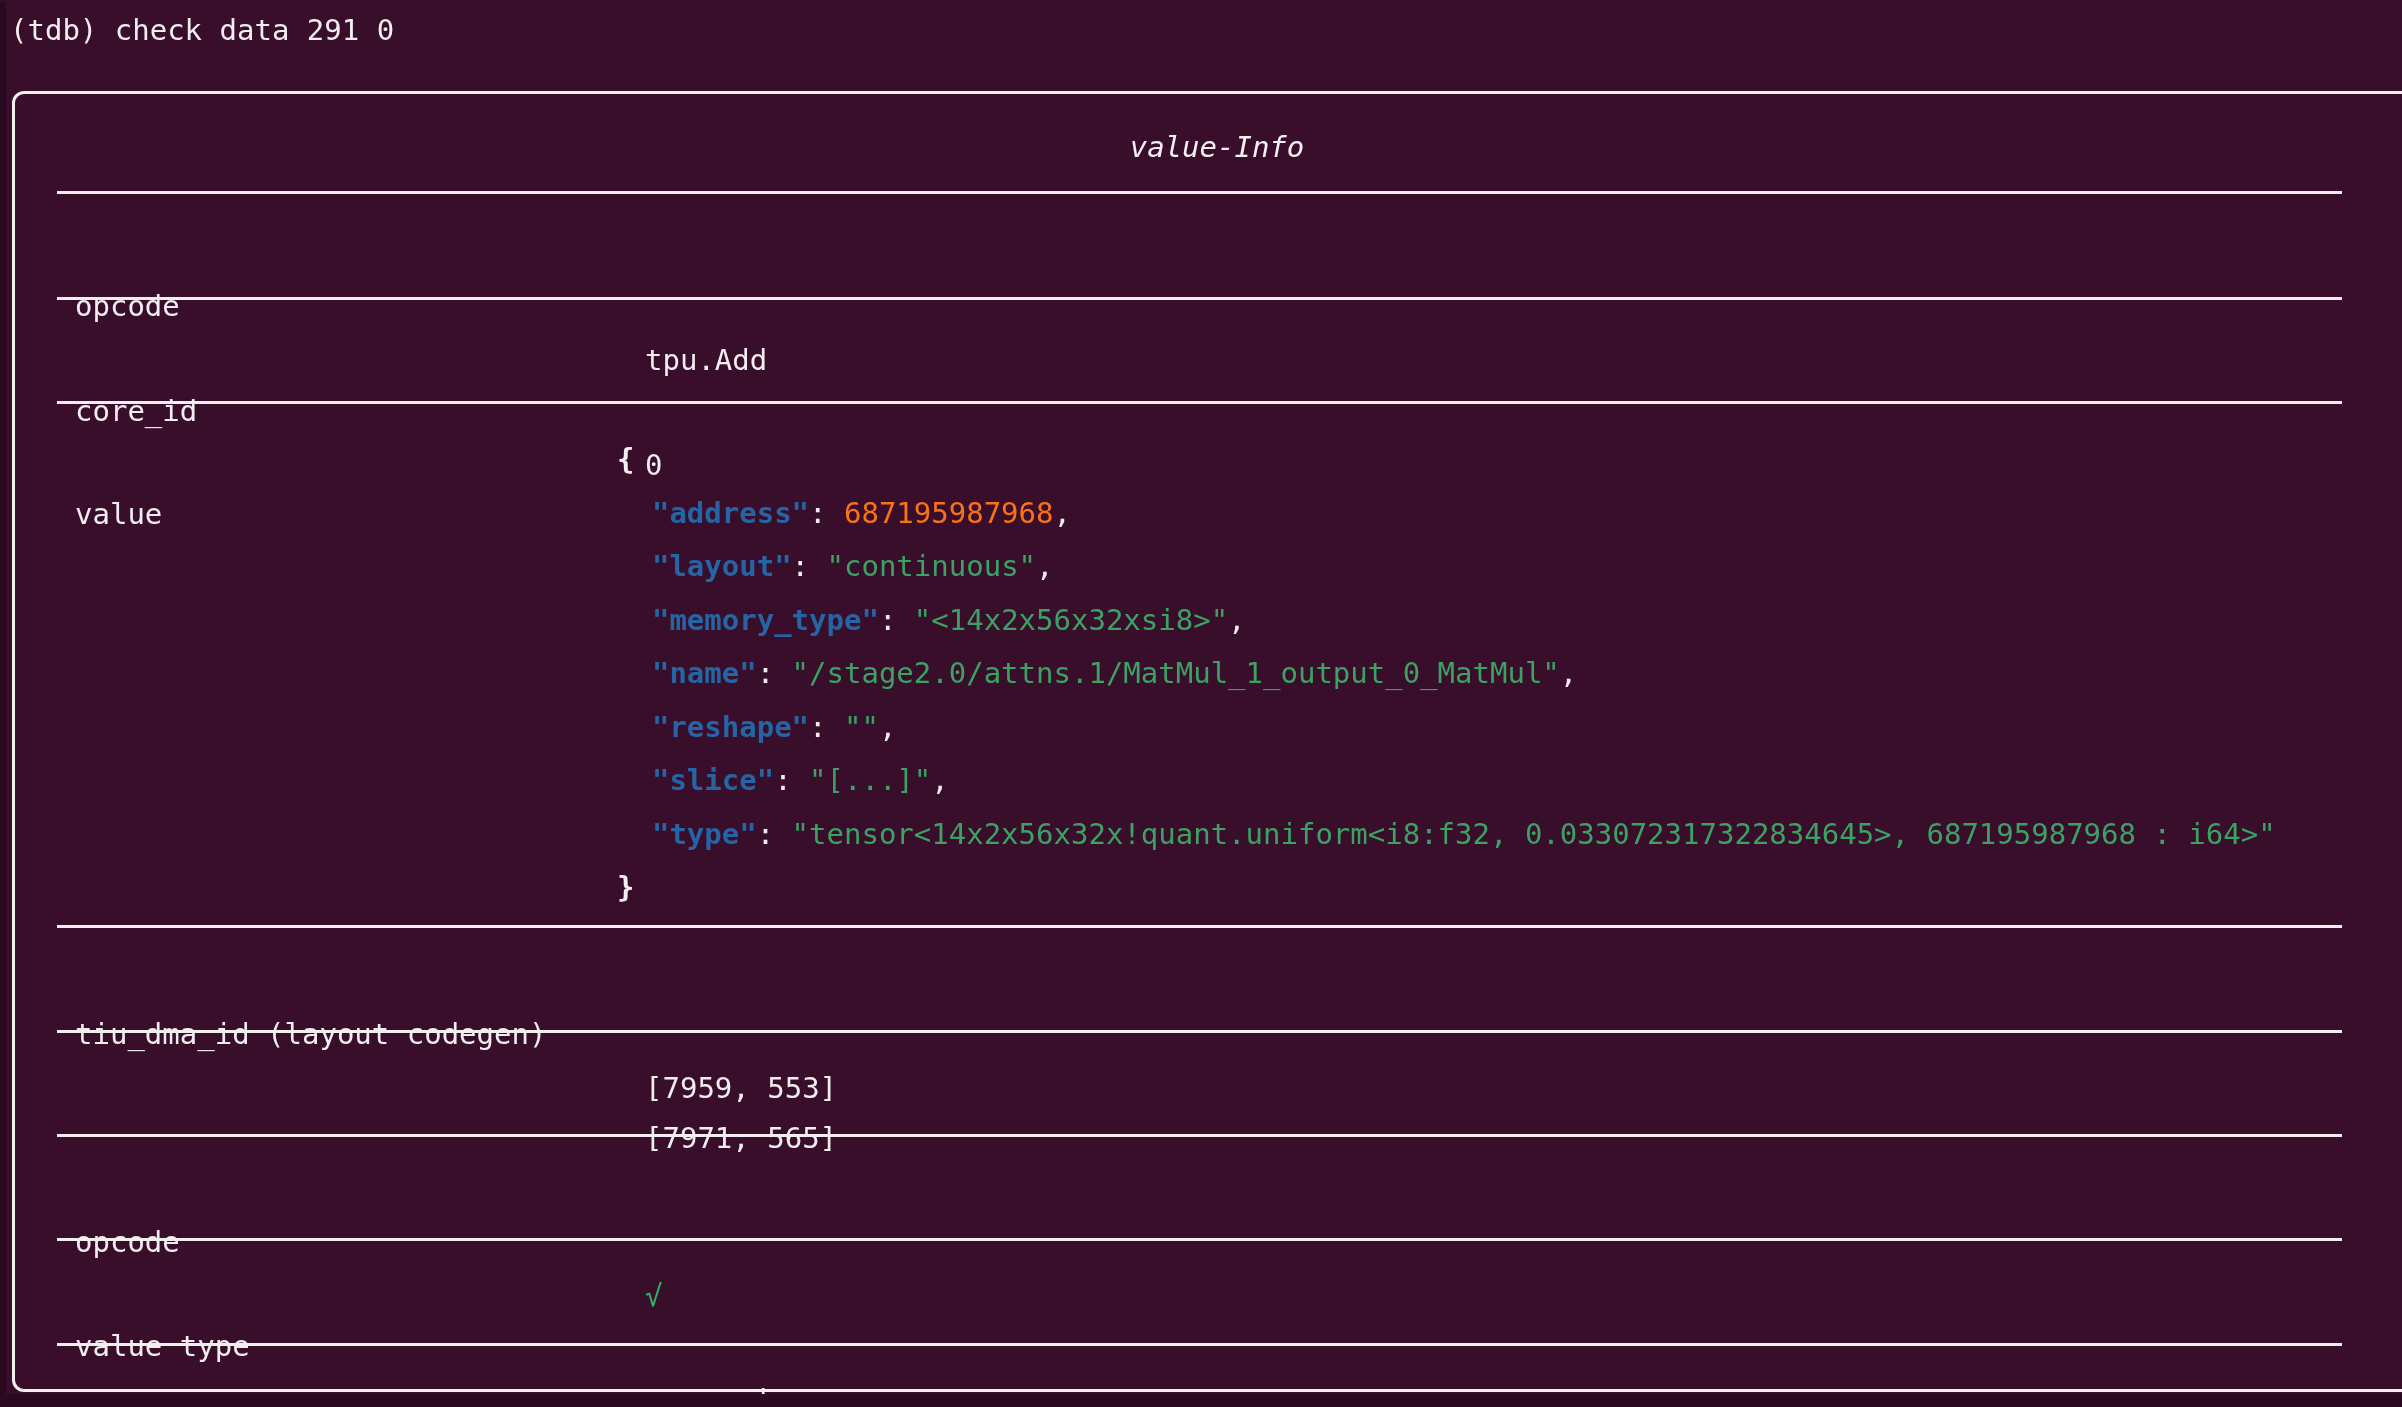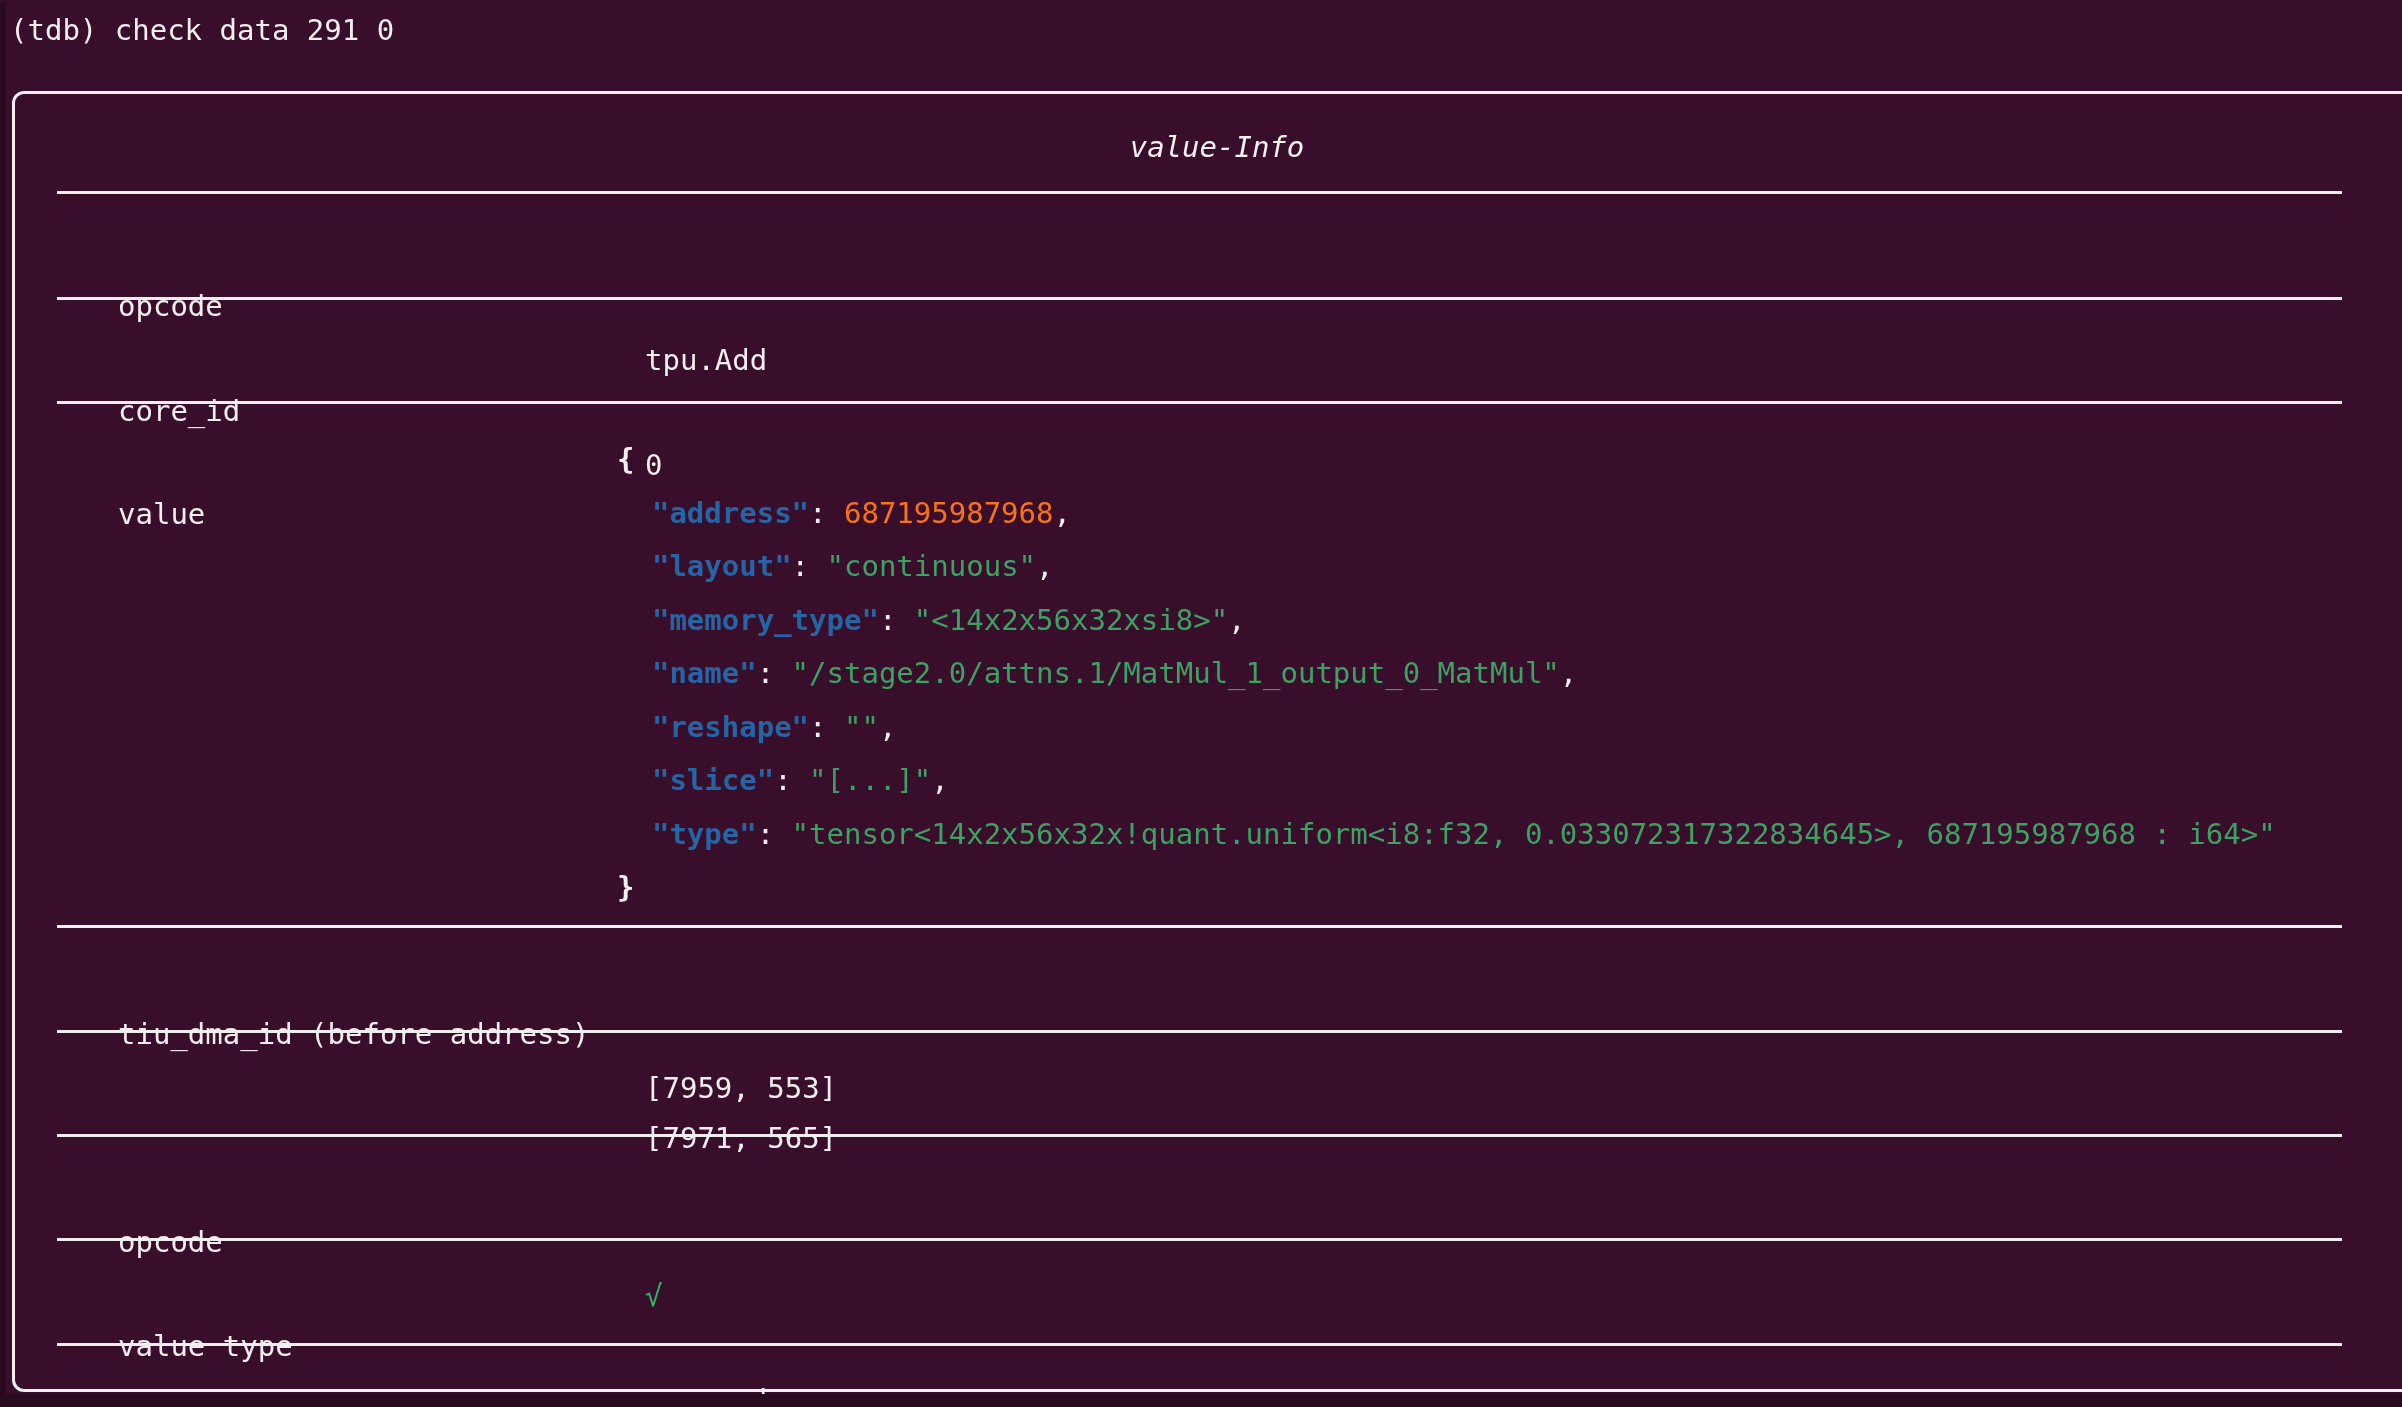--- a/index.html
+++ b/index.html
@@ -77,21 +77,20 @@
     height: 54px;
     line-height: 54px;
     font-size: 29px;
     color: #f2edee;
     white-space: pre;
   }
   .trow .label {
     position: absolute;
     left: 60px;
     white-space: pre;
-    margin-left: 43px;
   }
   .trow .value {
     position: absolute;
     left: 602px;
     white-space: pre;
     margin-left: 28px;
   }
   .value-green { color: #2fb26a; }
   .jsonblock {
     position: absolute;
@@ -139,21 +138,21 @@
       <span class="value">0</span>
     </div>
 
     <div class="trow" style="top:339px">
       <span class="label">value</span>
     </div>
 
     <div class="jsonblock" id="json-block"><div class="json-line"><span class="seg-brace">{</span></div><div class="json-line"><span class="seg-sp">  </span><span class="seg-key">"address"</span><span class="seg-punct">: </span><span class="seg-num">687195987968</span><span class="seg-punct">,</span></div><div class="json-line"><span class="seg-sp">  </span><span class="seg-key">"layout"</span><span class="seg-punct">: </span><span class="seg-str">"continuous"</span><span class="seg-punct">,</span></div><div class="json-line"><span class="seg-sp">  </span><span class="seg-key">"memory_type"</span><span class="seg-punct">: </span><span class="seg-str">"&lt;14x2x56x32xsi8&gt;"</span><span class="seg-punct">,</span></div><div class="json-line"><span class="seg-sp">  </span><span class="seg-key">"name"</span><span class="seg-punct">: </span><span class="seg-str">"/stage2.0/attns.1/MatMul_1_output_0_MatMul"</span><span class="seg-punct">,</span></div><div class="json-line"><span class="seg-sp">  </span><span class="seg-key">"reshape"</span><span class="seg-punct">: </span><span class="seg-str">""</span><span class="seg-punct">,</span></div><div class="json-line"><span class="seg-sp">  </span><span class="seg-key">"slice"</span><span class="seg-punct">: </span><span class="seg-str">"[...]"</span><span class="seg-punct">,</span></div><div class="json-line"><span class="seg-sp">  </span><span class="seg-key">"type"</span><span class="seg-punct">: </span><span class="seg-str">"tensor&lt;14x2x56x32x!quant.uniform&lt;i8:f32, 0.033072317322834645&gt;, 687195987968 : i64&gt;"</span></div><div class="json-line"><span class="seg-brace">}</span></div></div>
 
     <div class="trow" style="top:859px">
-      <span class="label">tiu_dma_id (before address)</span>
+      <span class="label">tiu_dma_id (layout codegen)</span>
       <span class="value">[7959, 553]</span>
     </div>
 
     <div class="trow" style="top:963px">
       <span class="value">[7971, 565]</span>
     </div>
 
     <div class="trow" style="top:1067px">
       <span class="label">opcode</span>
       <span class="value value-green">√</span>

